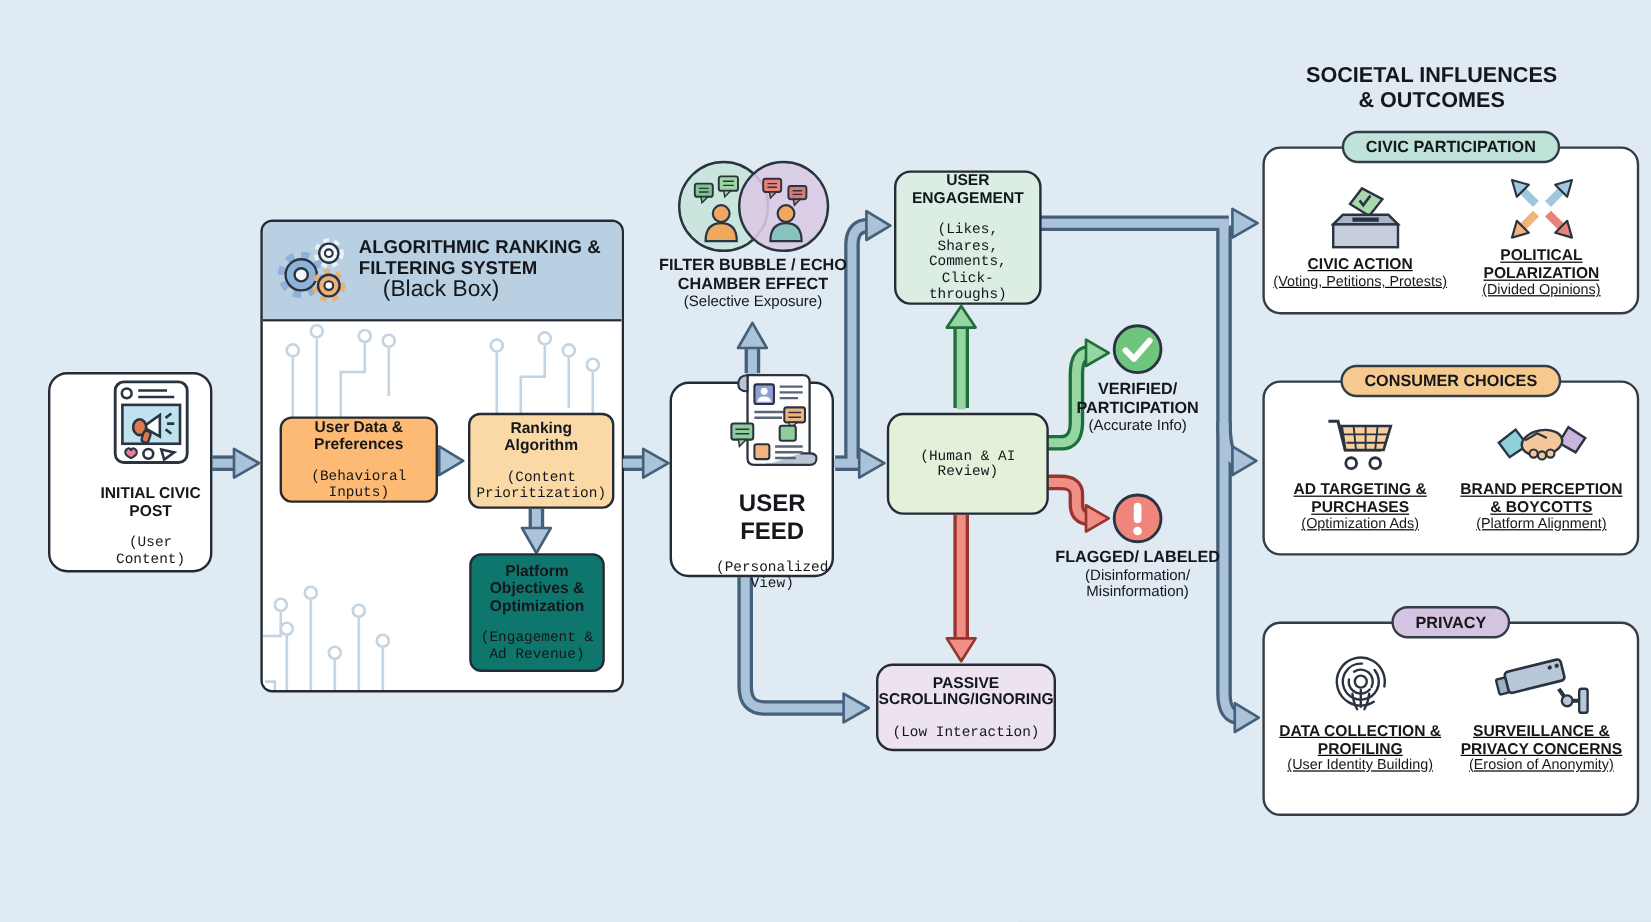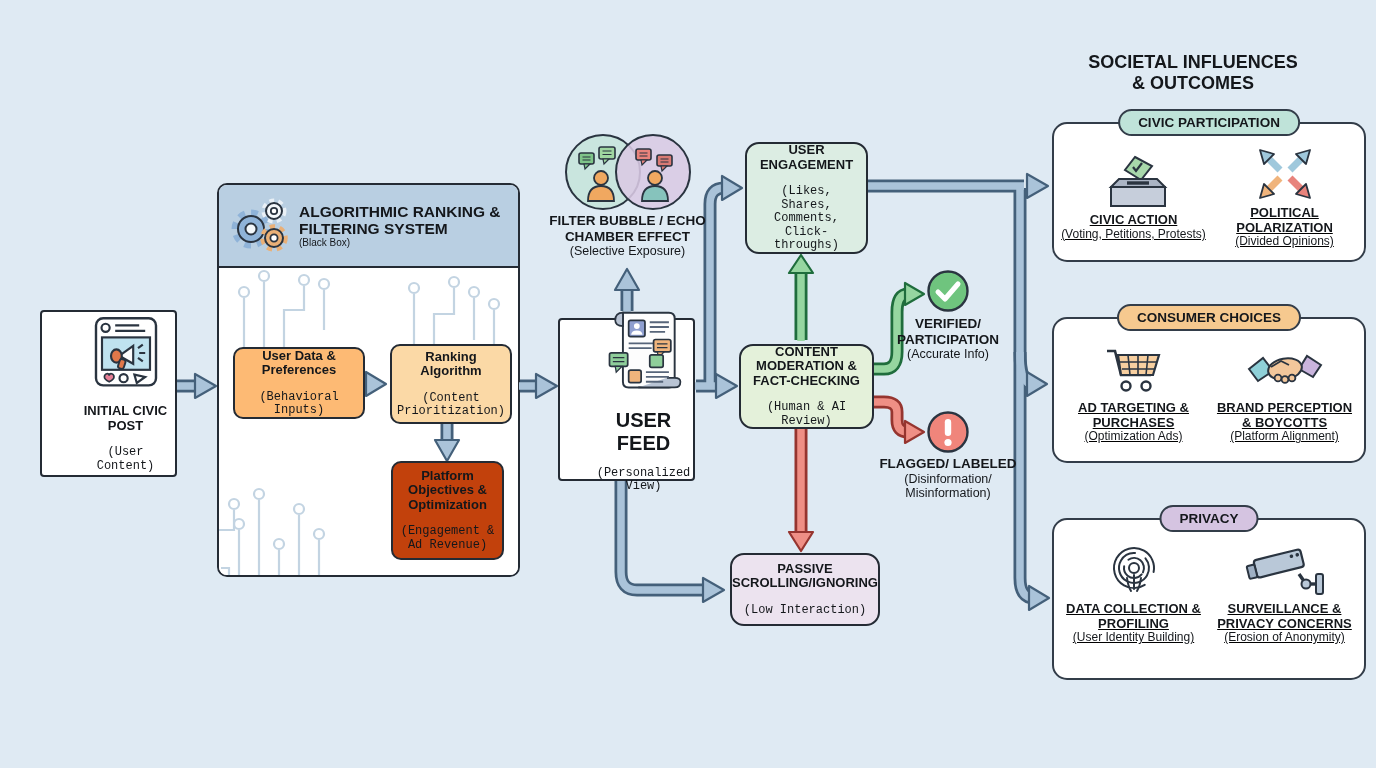--- a/index.html
+++ b/index.html
@@ -5,28 +5,28 @@
   html,body{margin:0;padding:0;}
   body{font-family:"Liberation Sans",sans-serif;background:#cfdde9;}
   #canvas{position:relative;width:1376px;height:768px;background:#dfeaf3;overflow:hidden;}
   .layer{position:absolute;inset:0;pointer-events:none;}
   
   .node{position:absolute;box-sizing:border-box;border:2px solid #242b34;border-radius:12px;
         display:flex;flex-direction:column;align-items:center;justify-content:center;
         text-align:center;padding:4px 6px;z-index:3;color:#14171b;gap:12px;}
   .node .t{font-weight:bold;font-size:13px;line-height:1.12;}
   .node .s{font-size:12px;line-height:1.12;margin-top:1px;font-family:Liberation Mono, monospace;}
-  .white{background:#ffffff;border-radius:4px;padding-left:40px;}
+  .white{background:#ffffff;border-radius:16px;padding-left:40px;}
   
   #algo-box{position:absolute;left:217px;top:183px;width:303px;height:394px;box-sizing:border-box;
             border:2px solid #242b34;border-radius:10px;background:#ffffff;z-index:1;overflow:hidden;}
   #algo-header{height:83px;background:#b9cfe2;border-bottom:2px solid #242b34;display:flex;align-items:center;padding:0 8px;box-sizing:border-box;}
   #algo-header .txt{margin-left:6px;color:#14171b;}
   #algo-header .t{font-weight:bold;font-size:15.5px;line-height:1.1;}
-  #algo-header .s{font-size:10px;line-height:1.1;}
+  #algo-header .s{font-size:19px;line-height:1.1;margin-left:20px;}
   #algo-body{position:relative;height:320px;background:#fff;}
   
   .flabel{position:absolute;text-align:center;z-index:3;color:#14171b;}
   .flabel .t{font-weight:bold;font-size:13.5px;line-height:1.15;}
   .flabel .s{font-size:12.5px;line-height:1.12;}
   #heading{position:absolute;left:1085px;top:52px;width:216px;text-align:center;z-index:3;
            font-weight:bold;font-size:18px;line-height:1.18;color:#14171b;}
   
   .card{position:absolute;left:1052px;width:314px;box-sizing:border-box;background:#fff;
         border:2px solid #333d49;border-radius:15px;z-index:3;}
@@ -182,21 +182,21 @@
   </div>
 
   <div class="node" style="left:233px;top:347px;width:132px;height:72px;background:#fdba74;border-radius:10px;">
     <div class="t">User Data &amp; Preferences</div>
     <div class="s">(Behavioral Inputs)</div>
   </div>
   <div class="node" style="left:390px;top:344px;width:122px;height:80px;background:#fbd9a6;border-radius:10px;">
     <div class="t">Ranking Algorithm</div>
     <div class="s">(Content Prioritization)</div>
   </div>
-  <div class="node" style="left:391px;top:461px;width:113px;height:99px;background:#c2410c;border-radius:10px;">
+  <div class="node" style="left:391px;top:461px;width:113px;height:99px;background:#0f766e;border-radius:10px;">
     <div class="t">Platform Objectives &amp; Optimization</div>
     <div class="s">(Engagement &amp; Ad Revenue)</div>
   </div>
 
   <div style="position:absolute;left:563px;top:131px;z-index:3;">
     <svg width="130" height="82" viewBox="0 0 130 82">
       <circle cx="40" cy="41" r="37" fill="#c9e5de" stroke="#2a3440" stroke-width="2"></circle>
       <circle cx="90" cy="41" r="37" fill="#d9c9e4" fill-opacity="0.88" stroke="#2a3440" stroke-width="2"></circle>
 
       <circle cx="38" cy="47" r="7" fill="#f0a860" stroke="#2a3440" stroke-width="1.8"></circle>
@@ -250,21 +250,20 @@
     <div class="t" style="font-size:20px;">USER FEED</div>
     <div class="s">(Personalized View)</div>
   </div>
 
   <div class="node" style="left:745px;top:142px;width:123px;height:112px;background:#dcede3;border-radius:14px;">
     <div class="t">USER ENGAGEMENT</div>
     <div class="s">(Likes, Shares, Comments, Click-throughs)</div>
   </div>
 
   <div class="node" style="left:739px;top:344px;width:135px;height:85px;background:#e4f1da;border-radius:14px;">
-    <div class="t">CONTENT MODERATION &amp; FACT-CHECKING</div>
     <div class="s">(Human &amp; AI Review)</div>
   </div>
 
   <div style="position:absolute;left:926px;top:269px;z-index:3;">
     <svg width="44" height="44" viewBox="0 0 44 44">
       <circle cx="22" cy="22" r="19.5" fill="#6fc47e" stroke="#2a3440" stroke-width="2.4"></circle>
       <path d="M12,23 L19,30 L32,15" fill="none" stroke="#fff" stroke-width="5" stroke-linecap="round" stroke-linejoin="round"></path>
     </svg>
   </div>
   <div class="flabel" style="left:872px;top:316px;width:152px;">

